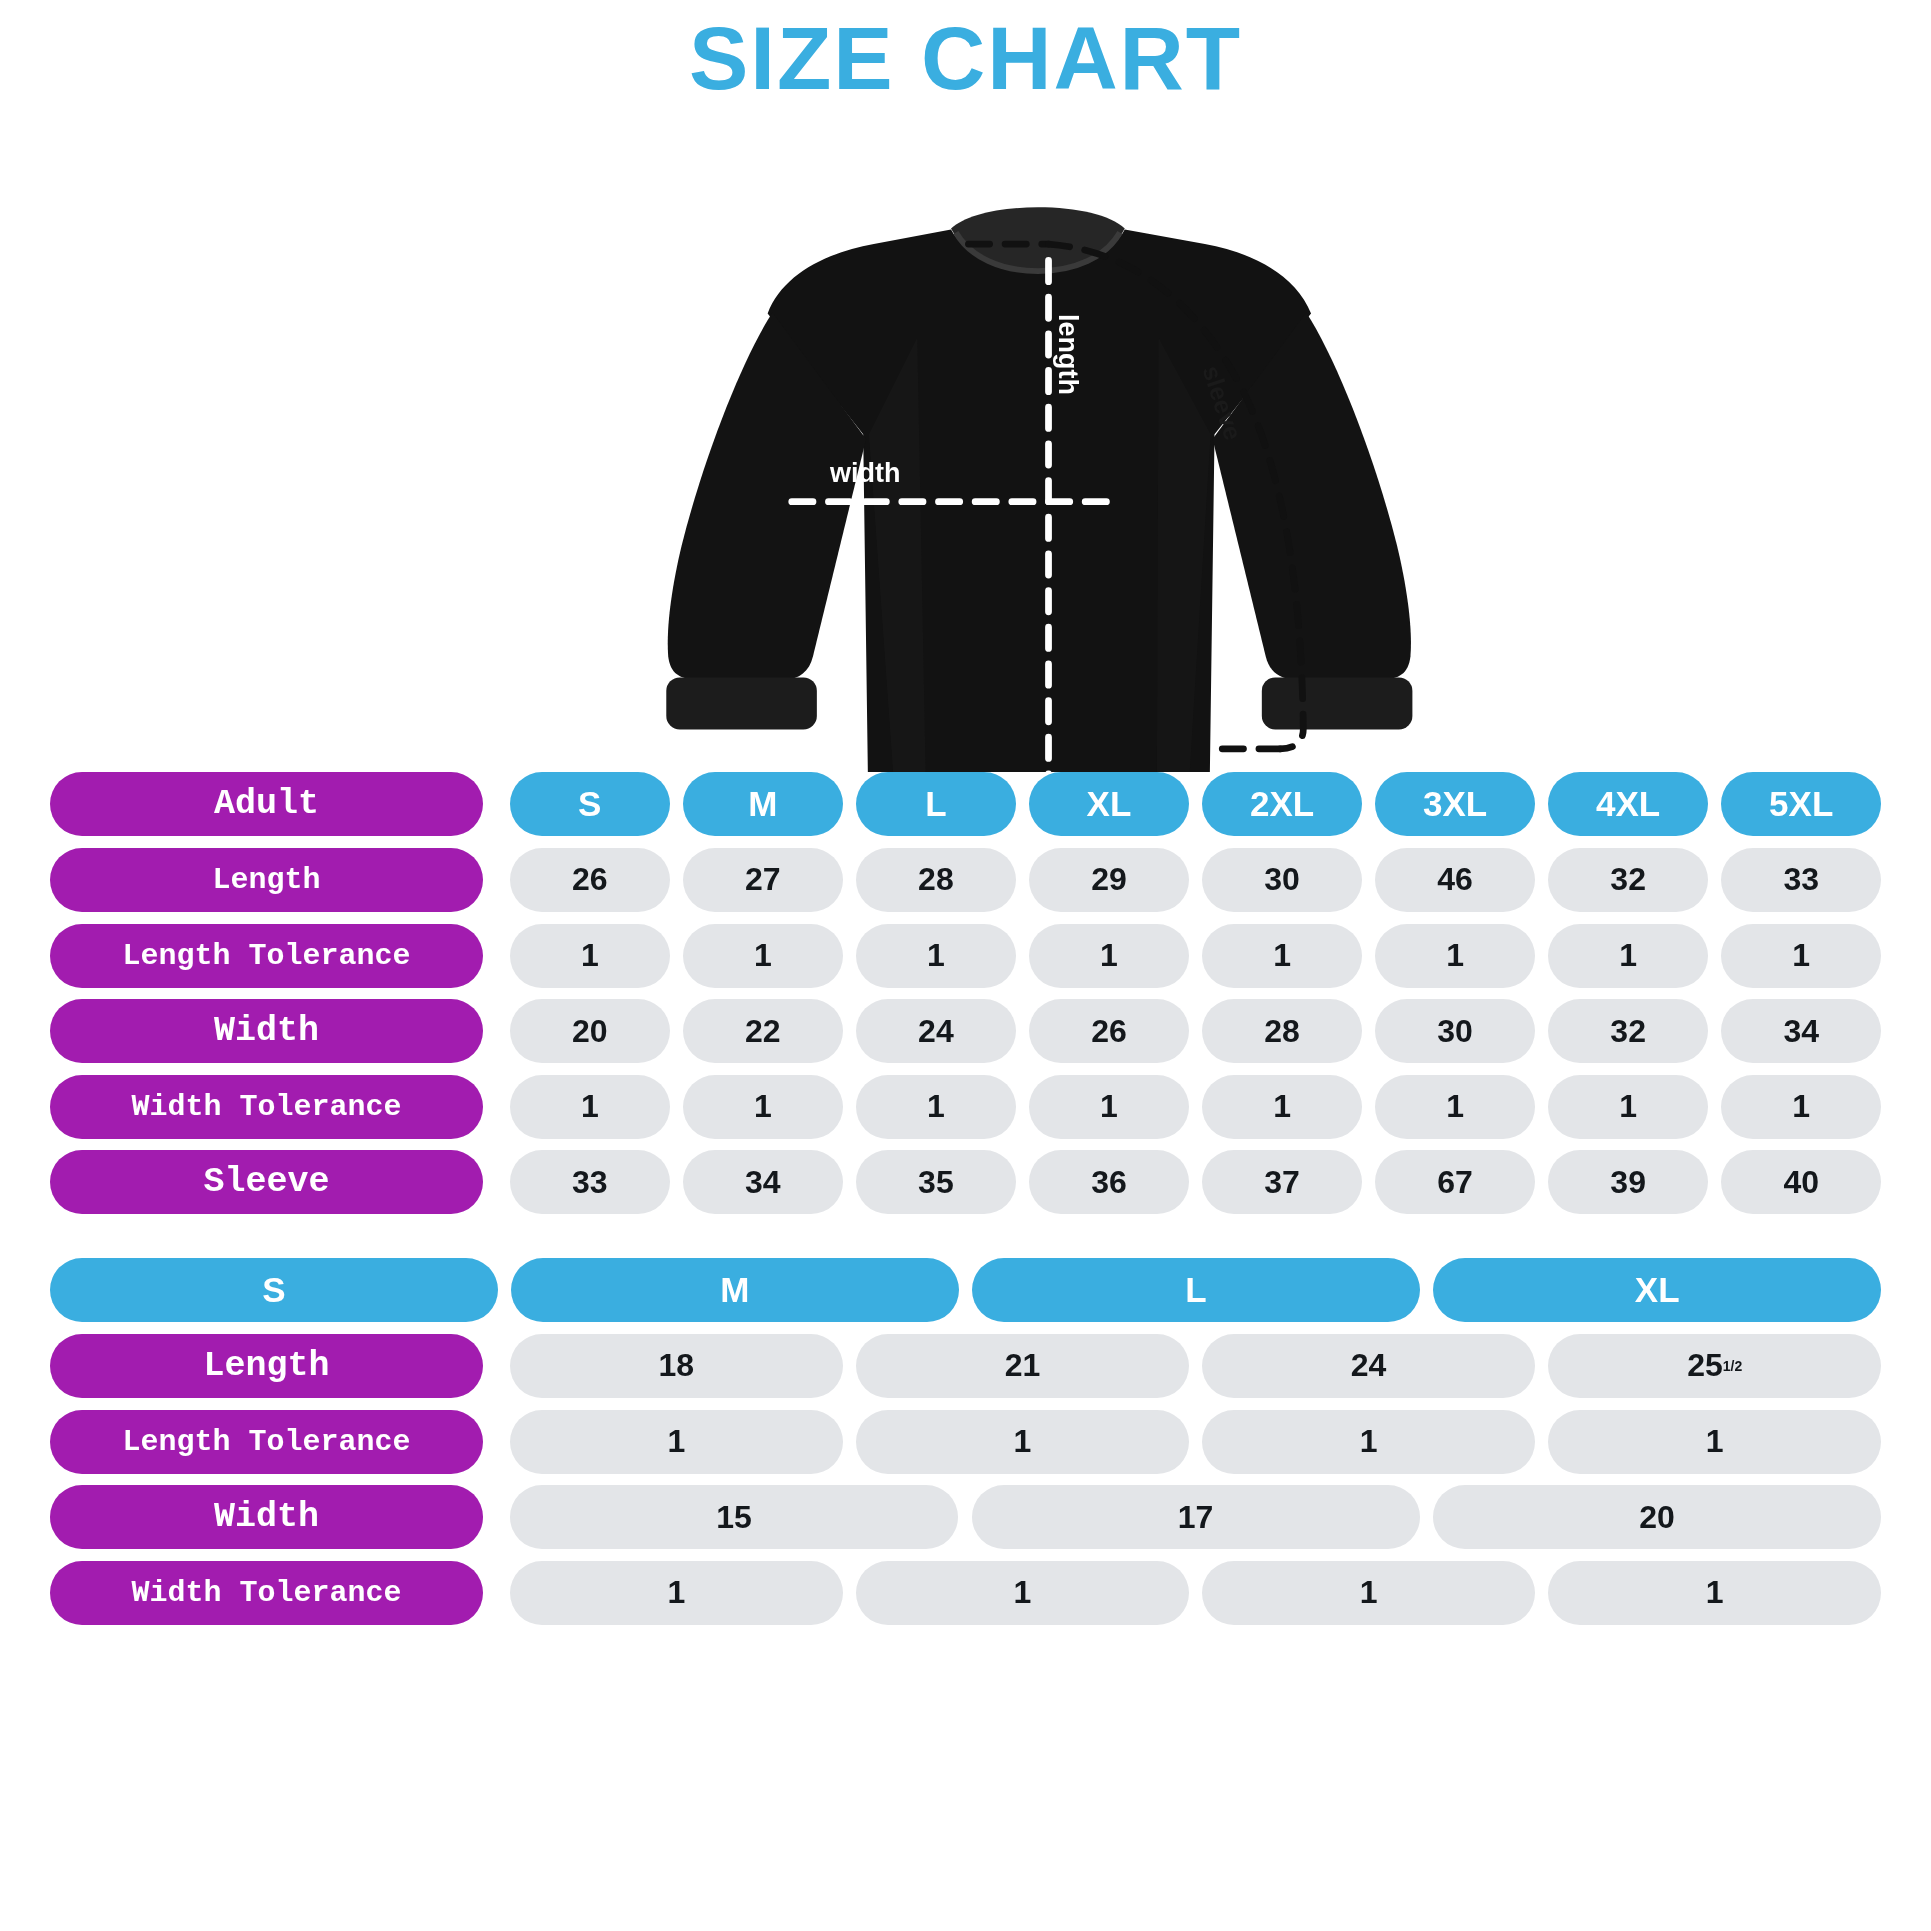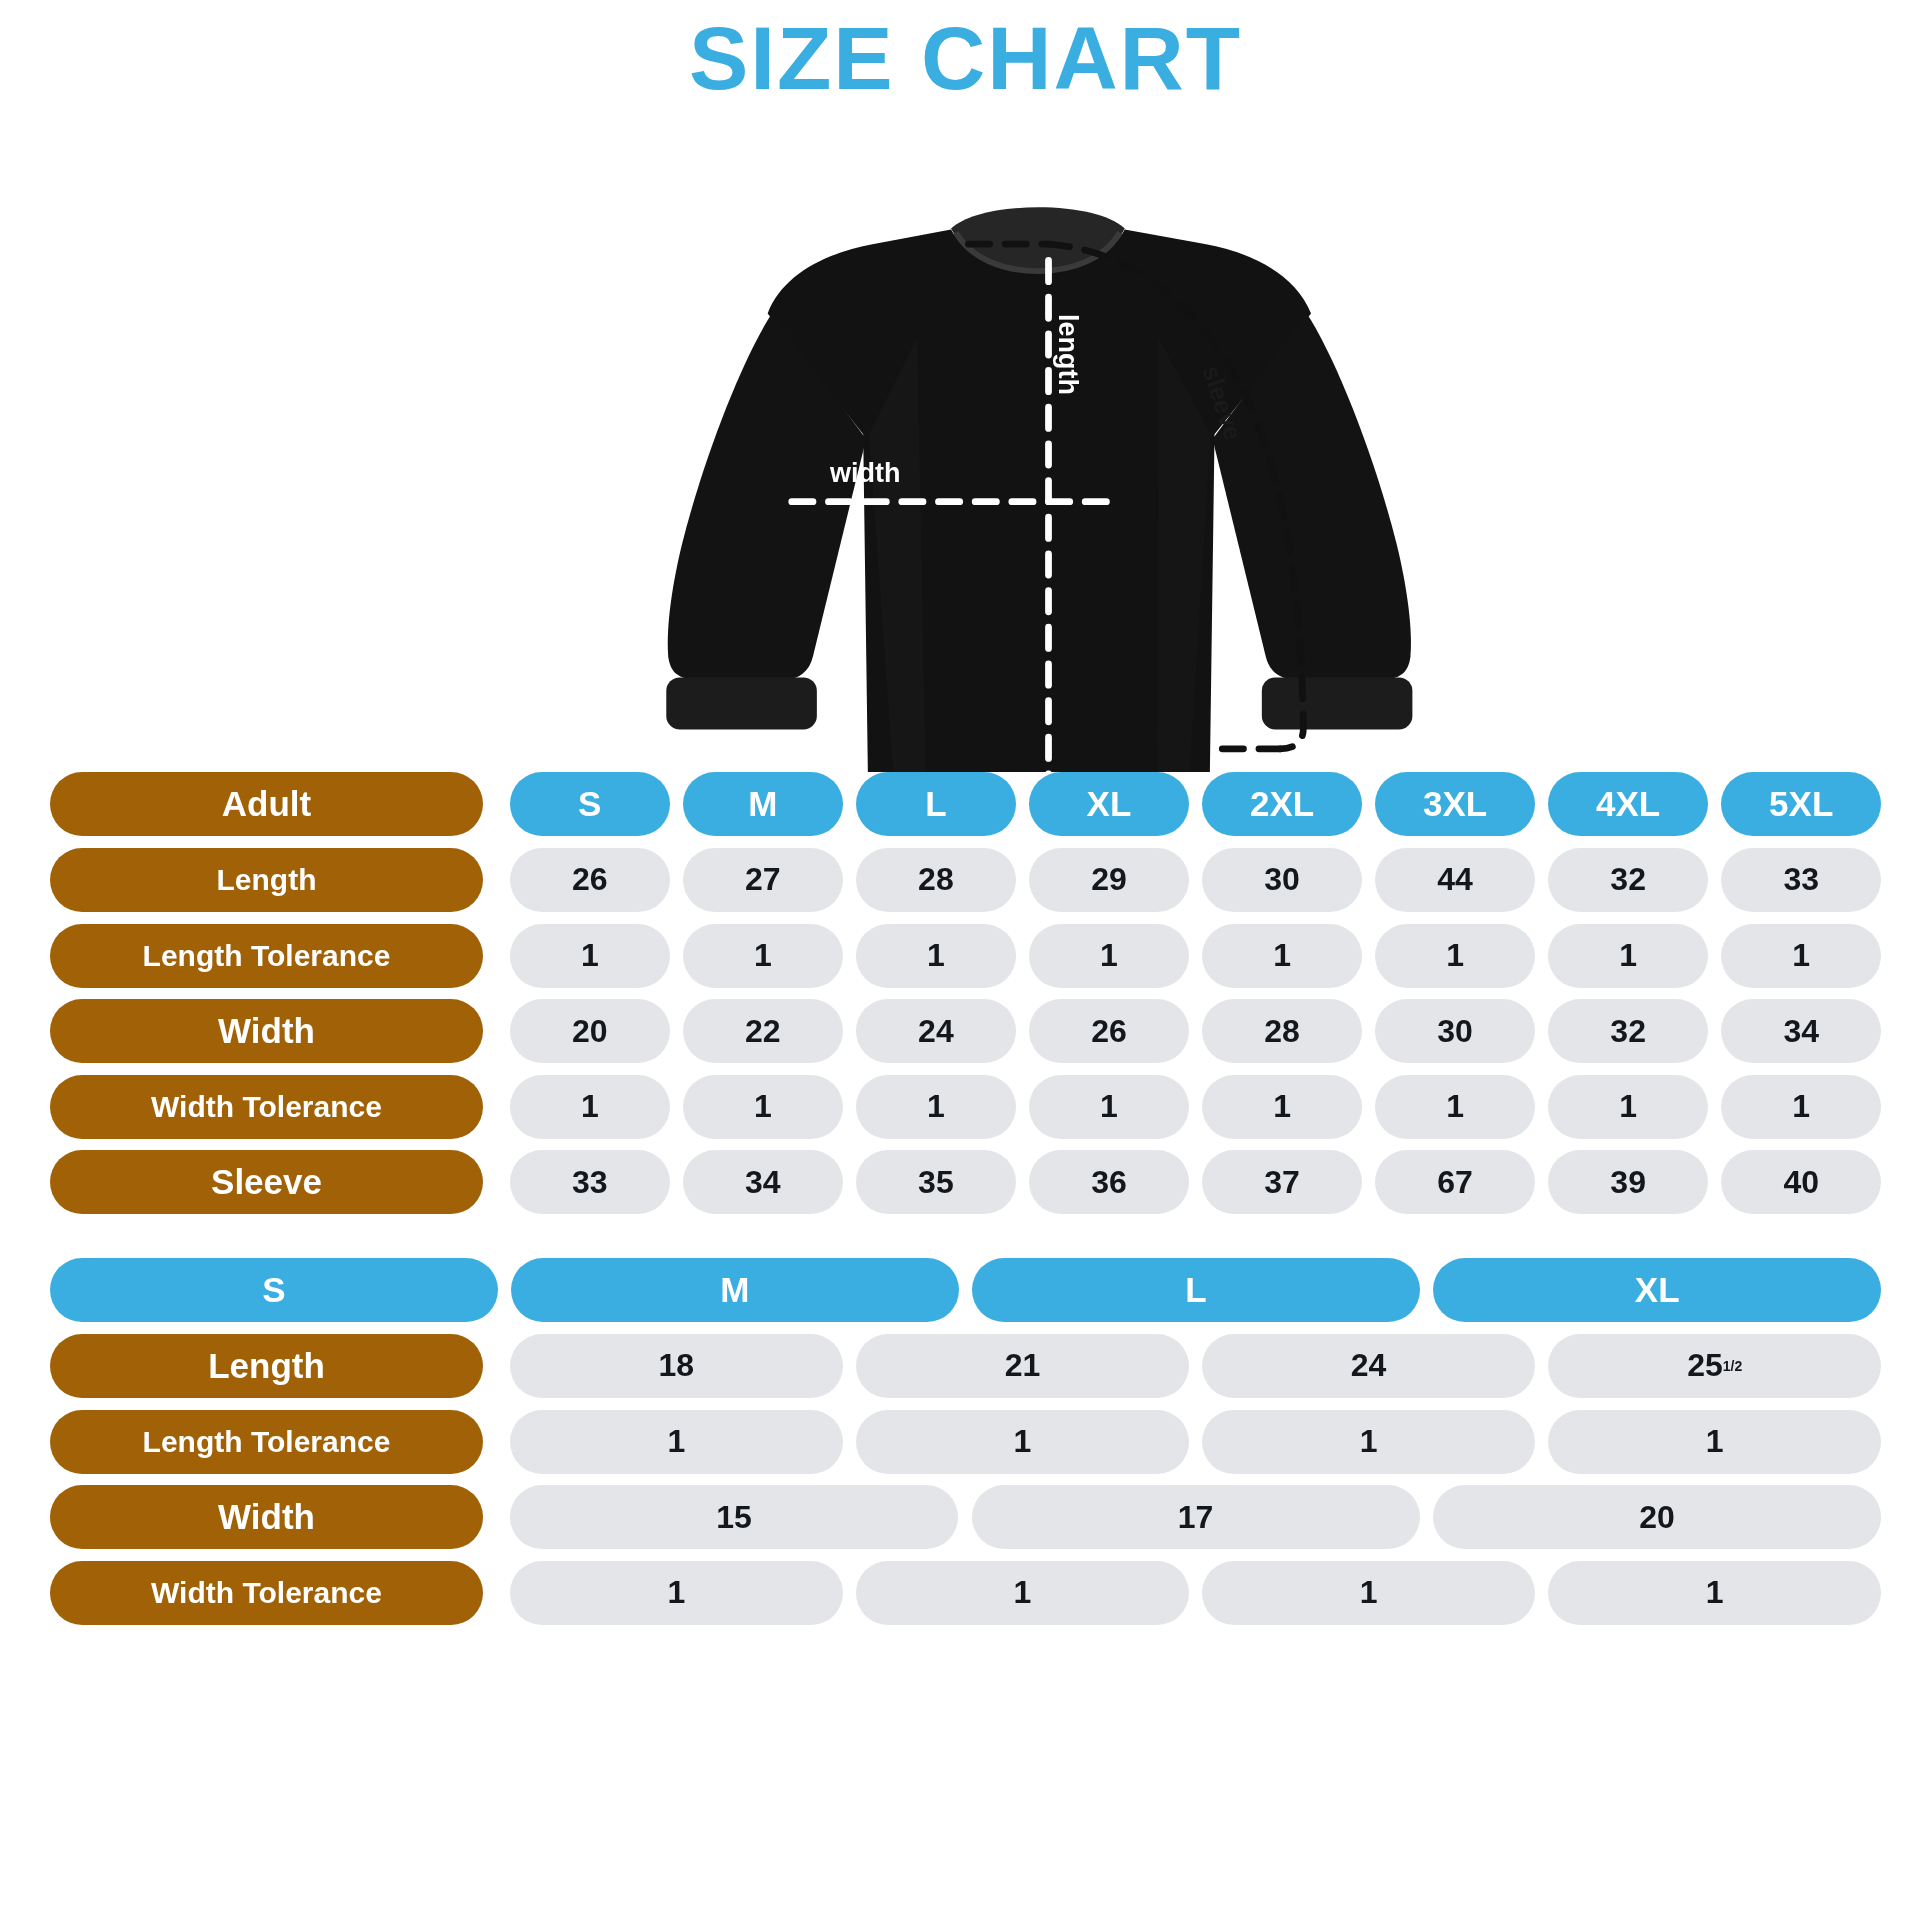--- a/index.html
+++ b/index.html
@@ -92,25 +92,26 @@
     border-radius: 33px;
     display: flex;
     align-items: center;
     justify-content: center;
     height: 64px;
     box-sizing: border-box;
   }
   .label-cell {
     width: 433px;
     flex: 0 0 433px;
-    background: #a16207;
+    background: #a21caf;
     color: #ffffff;
     font-weight: 700;
     font-size: 30px;
     margin-right: 27px;
+    font-family: Liberation Mono, monospace;
   }
   .label-cell.big { font-size: 35px; }
 
   .data-cells {
     display: flex;
     flex: 1 1 auto;
     gap: 13.5px;
   }
   .data-cell {
     flex: 1 1 0;
@@ -188,21 +189,21 @@
     </div>
 
     <div class="row">
       <div class="cell label-cell">Length</div>
       <div class="data-cells">
         <div class="cell data-cell">26</div>
         <div class="cell data-cell">27</div>
         <div class="cell data-cell">28</div>
         <div class="cell data-cell">29</div>
         <div class="cell data-cell">30</div>
-        <div class="cell data-cell">44</div>
+        <div class="cell data-cell">46</div>
         <div class="cell data-cell">32</div>
         <div class="cell data-cell">33</div>
       </div>
     </div>
 
     <div class="row">
       <div class="cell label-cell">Length Tolerance</div>
       <div class="data-cells">
         <div class="cell data-cell">1</div>
         <div class="cell data-cell">1</div>

